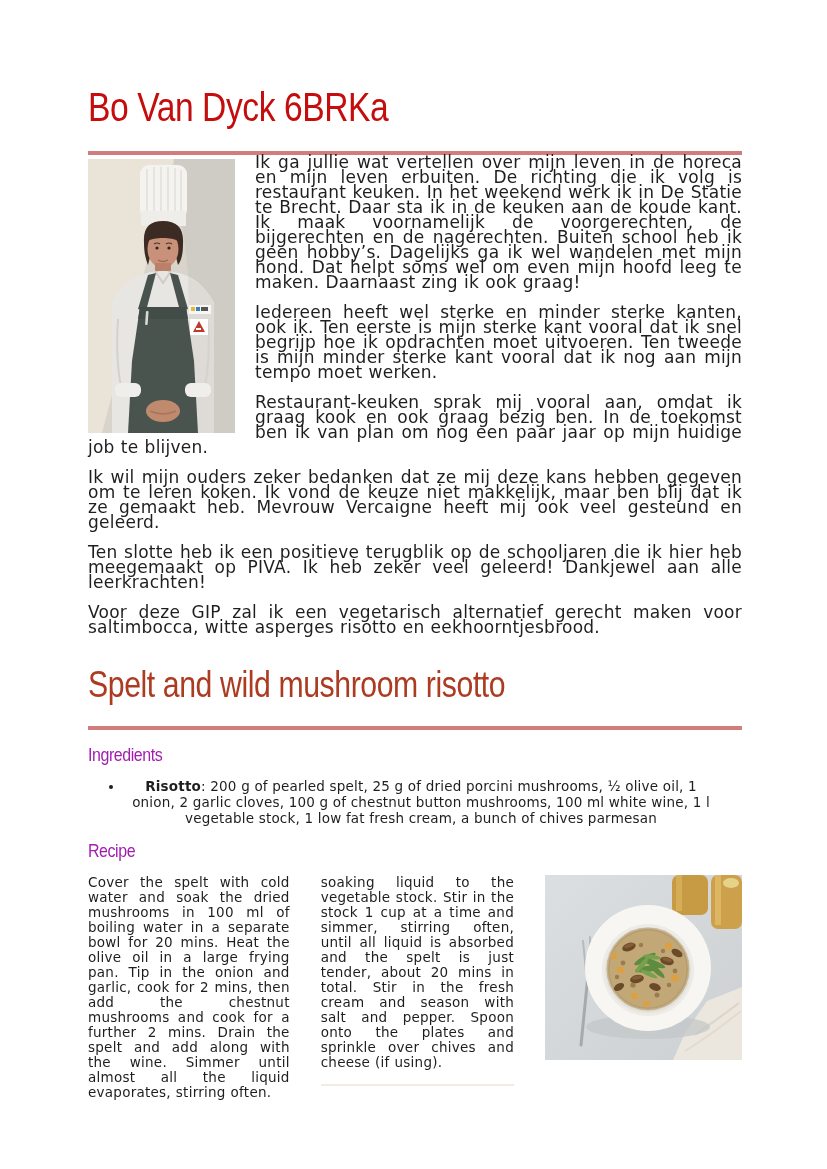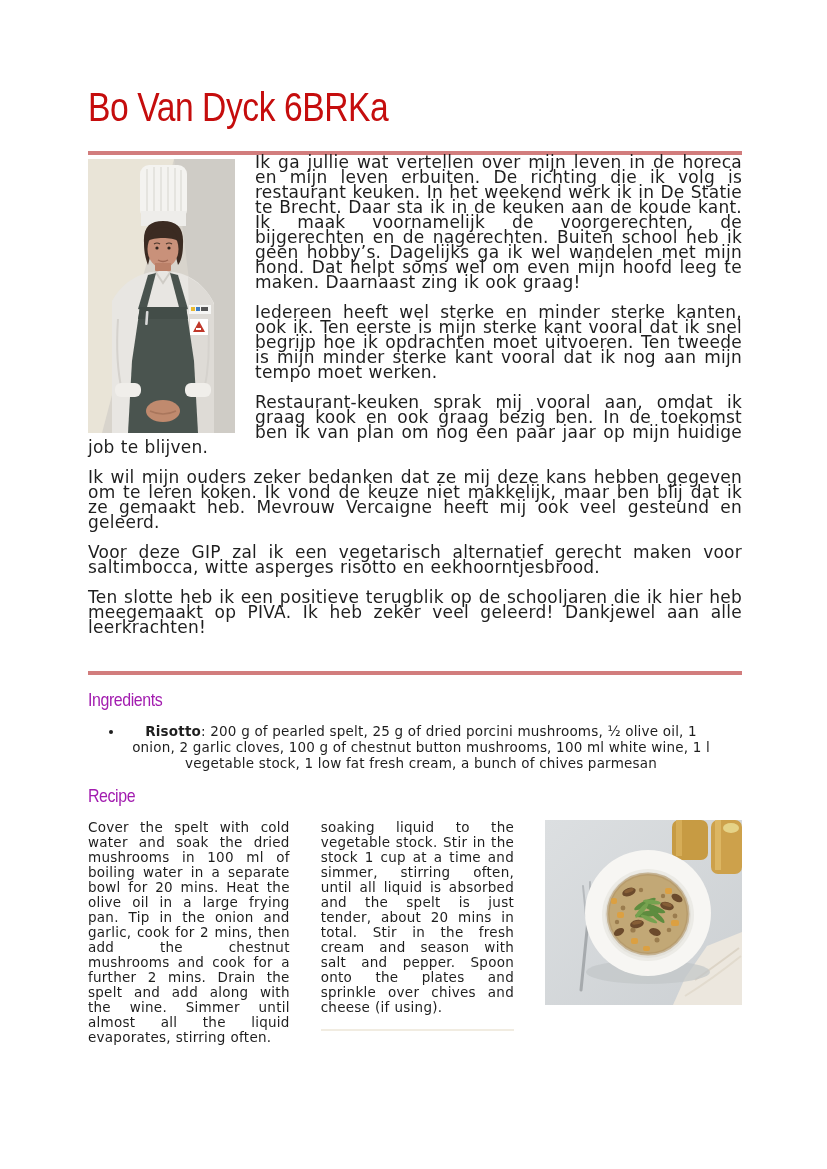--- a/index.html
+++ b/index.html
@@ -101,24 +101,25 @@
       <rect x="113" y="148" width="7" height="4" fill="#555"></rect>
       <rect x="102" y="160" width="18" height="16" fill="#ffffff"></rect>
       <polygon points="105,173 111,162 117,173" fill="#c0392b"></polygon>
       <rect x="108" y="169" width="5" height="2" fill="#ffffff"></rect>
     </svg>
 
     <p>Ik ga jullie wat vertellen over mijn leven in de horeca en mijn leven erbuiten. De richting die ik volg is restaurant keuken. In het weekend werk ik in De Statie te Brecht. Daar sta ik in de keuken aan de koude kant. Ik maak voornamelijk de voorgerechten, de bijgerechten en de nagerechten. Buiten school heb ik geen hobby’s. Dagelijks ga ik wel wandelen met mijn hond. Dat helpt soms wel om even mijn hoofd leeg te maken. Daarnaast zing ik ook graag!</p>
     <p>Iedereen heeft wel sterke en minder sterke kanten, ook ik. Ten eerste is mijn sterke kant vooral dat ik snel begrijp hoe ik opdrachten moet uitvoeren. Ten tweede is mijn minder sterke kant vooral dat ik nog aan mijn tempo moet werken.</p>
     <p>Restaurant-keuken sprak mij vooral aan, omdat ik graag kook en ook graag bezig ben. In de toekomst ben ik van plan om nog een paar jaar op mijn huidige job te blijven.</p>
     <p>Ik wil mijn ouders zeker bedanken dat ze mij deze kans hebben gegeven om te leren koken. Ik vond de keuze niet makkelijk, maar ben blij dat ik ze gemaakt heb. Mevrouw Vercaigne heeft mij ook veel gesteund en geleerd.</p>
+    <p>Ten slotte heb ik een positieve terugblik op de schooljaren die ik hier heb meegemaakt op PIVA. Ik heb zeker veel geleerd! Dankjewel aan alle leerkrachten!</p>
     <p>Voor deze GIP zal ik een vegetarisch alternatief gerecht maken voor saltimbocca, witte asperges risotto en eekhoorntjesbrood.</p>
-    <p>Ten slotte heb ik een positieve terugblik op de schooljaren die ik hier heb meegemaakt op PIVA. Ik heb zeker veel geleerd! Dankjewel aan alle leerkrachten!</p>
   </section>
 
+  <h2 class="recipe-title"><span class="cond">Spelt and wild mushroom risotto</span></h2>
 
   <hr class="rule">
 
   <h3 class="sub"><span class="cond">Ingredients</span></h3>
 
   <ul class="ingredients">
     <li>
       <span class="b">Risotto</span><span>: 200 g of pearled spelt, 25 g of dried porcini mushrooms, ½ olive oil, 1 onion, 2 garlic cloves, 100 g of chestnut button mushrooms, 100 ml white wine, 1 l vegetable stock, 1 low fat fresh cream, a bunch of chives parmesan</span>
     </li>
   </ul>

